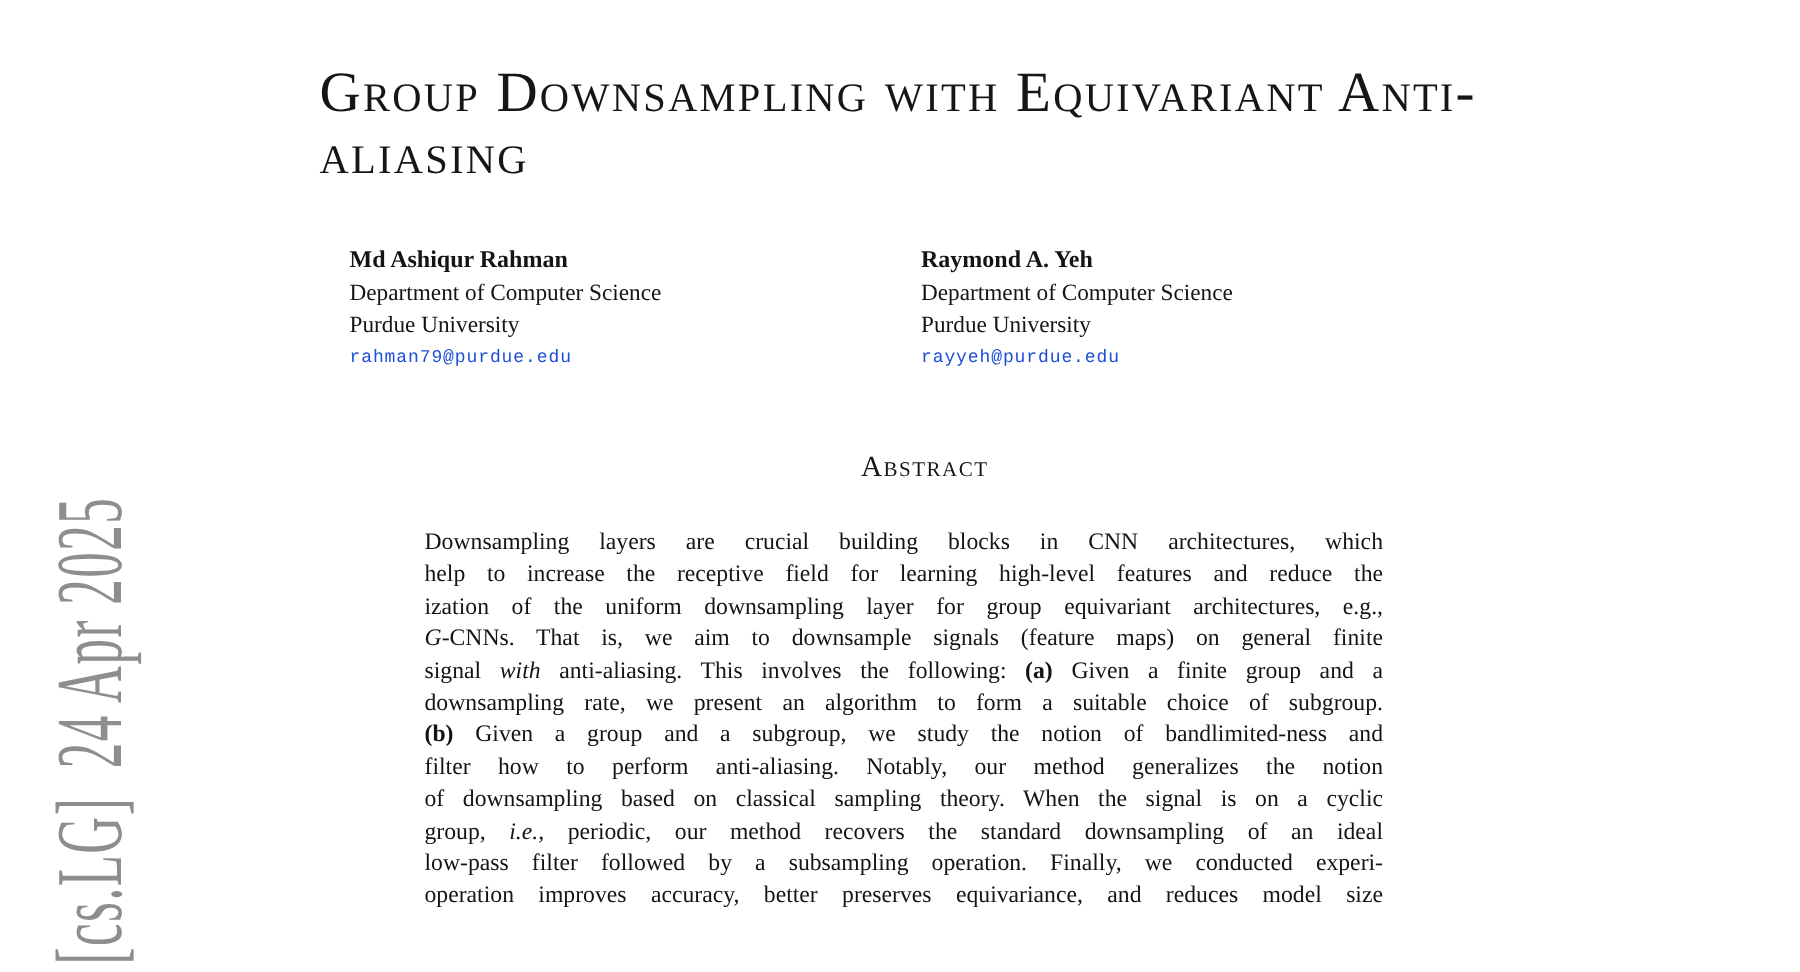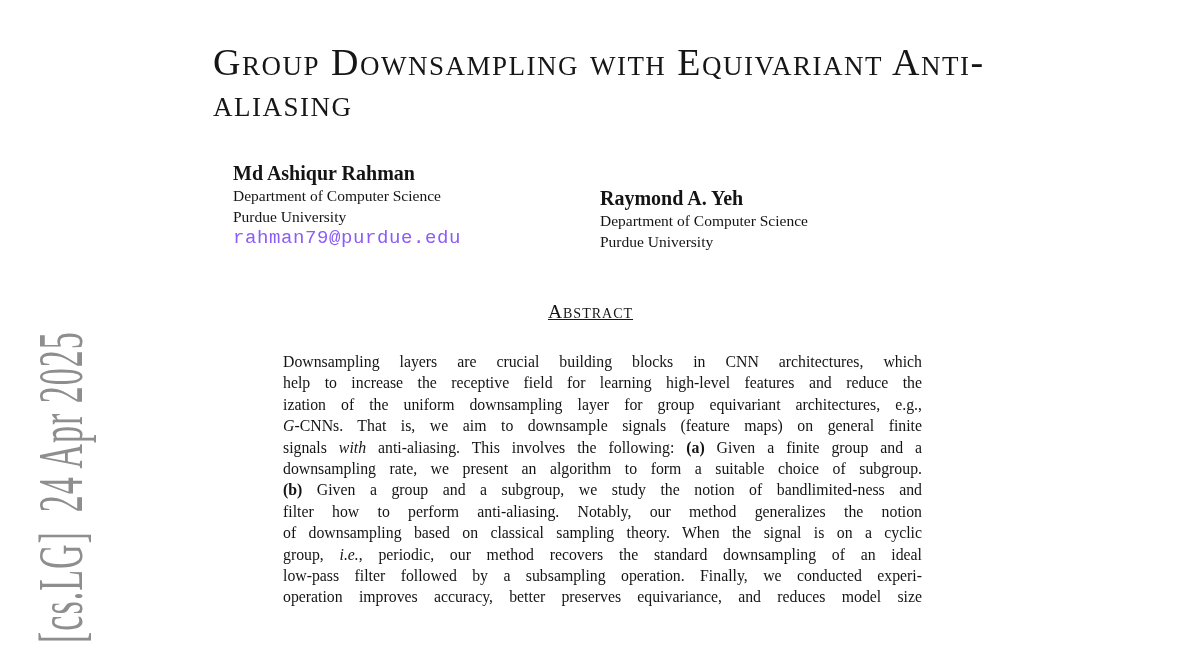--- a/index.html
+++ b/index.html
@@ -44,40 +44,39 @@
   .title .tline { display: block; }
 
   .author {
     position: absolute;
     top: 163px;
     width: 360px;
     font-size: 15.5px;
     line-height: 21.5px;
   }
   .author.a0 { left: 233px; }
-  .author.a1 { left: 600px; margin-top: 25px; }
-  .author .name { font-weight: bold; font-size: 20px; }
+  .author.a1 { left: 614px; }
+  .author .name { font-weight: bold; font-size: 16px; }
   .author .email {
     font-family: "Liberation Mono", monospace;
-    font-size: 19px;
+    font-size: 12px;
     letter-spacing: 0.6px;
-    color: #8b5cf6;
+    color: #1d4ed8;
   }
 
   .abstract-heading {
     position: absolute;
-    left: 271px;
+    left: 297px;
     top: 301px;
     width: 639px;
     text-align: center;
     font-variant: small-caps;
     font-size: 19.5px;
     letter-spacing: 1px;
     color: #161616;
-    text-decoration: underline;
   }
 
   .abstract-body {
     position: absolute;
     left: 283px;
     top: 351px;
     width: 639px;
     font-size: 15.8px;
     line-height: 21.4px;
     color: #141414;
@@ -105,30 +104,31 @@
     <div class="name">Md Ashiqur Rahman</div>
     <div class="dept">Department of Computer Science</div>
     <div class="univ">Purdue University</div>
     <div class="email">rahman79@purdue.edu</div>
   </div>
 
   <div class="author a1">
     <div class="name">Raymond A. Yeh</div>
     <div class="dept">Department of Computer Science</div>
     <div class="univ">Purdue University</div>
+    <div class="email">rayyeh@purdue.edu</div>
   </div>
 
   <div class="abstract-heading">Abstract</div>
 
   <div class="abstract-body" id="abstract-body">
       <div class="abs-line"><span>Downsampling layers are crucial building blocks in CNN architectures, which</span></div>
       <div class="abs-line"><span>help to increase the receptive field for learning high-level features and reduce the</span></div>
       <div class="abs-line"><span>ization of the uniform downsampling layer for group equivariant architectures, e.g.,</span></div>
       <div class="abs-line"><span class="i">G</span><span>-CNNs. That is, we aim to downsample signals (feature maps) on general finite</span></div>
-      <div class="abs-line"><span>signals </span><span class="i">with</span><span> anti-aliasing. This involves the following: </span><span class="b">(a)</span><span> Given a finite group and a</span></div>
+      <div class="abs-line"><span>signal </span><span class="i">with</span><span> anti-aliasing. This involves the following: </span><span class="b">(a)</span><span> Given a finite group and a</span></div>
       <div class="abs-line"><span>downsampling rate, we present an algorithm to form a suitable choice of subgroup.</span></div>
       <div class="abs-line"><span class="b">(b)</span><span> Given a group and a subgroup, we study the notion of bandlimited-ness and</span></div>
       <div class="abs-line"><span>filter how to perform anti-aliasing. Notably, our method generalizes the notion</span></div>
       <div class="abs-line"><span>of downsampling based on classical sampling theory. When the signal is on a cyclic</span></div>
       <div class="abs-line"><span>group, </span><span class="i">i.e.</span><span>, periodic, our method recovers the standard downsampling of an ideal</span></div>
       <div class="abs-line"><span>low-pass filter followed by a subsampling operation. Finally, we conducted experi-</span></div>
       <div class="abs-line"><span>operation improves accuracy, better preserves equivariance, and reduces model size</span></div>
     </div>
 
 </div>

